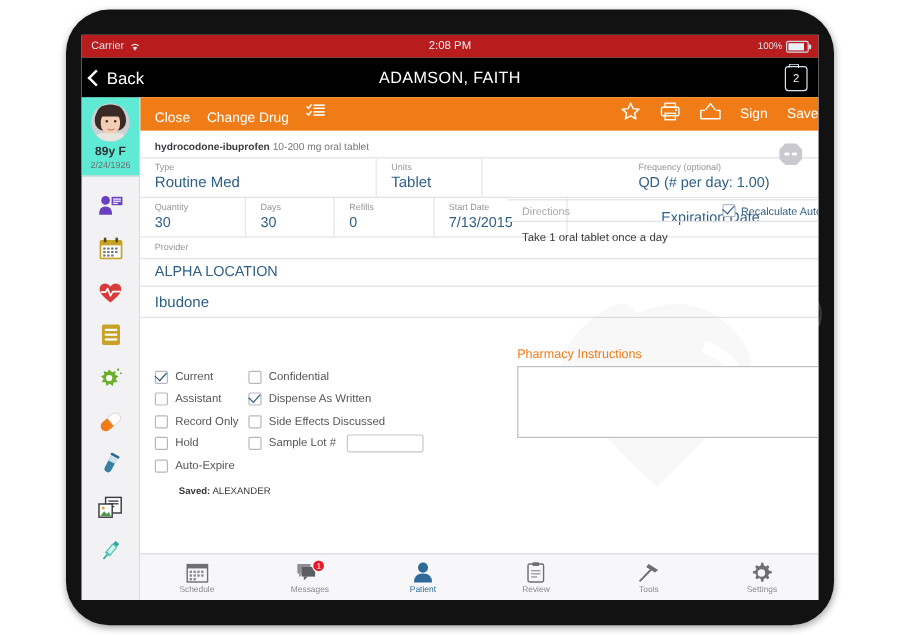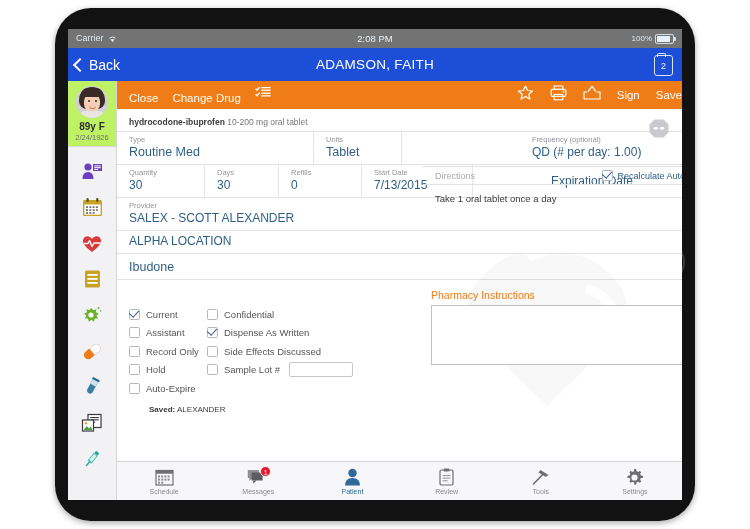--- a/index.html
+++ b/index.html
@@ -21,49 +21,49 @@
     position:absolute;right:10px;top:232px;width:40px;height:40px;border-radius:50%;
     border:2px solid #3a3a3a;background:#151515;
   }
   .cam-dot{
     position:absolute;left:30px;top:252px;width:7px;height:7px;border-radius:50%;
     background:#2a2a2a;
   }
 
   
   .statusbar{
-    position:relative;height:19px;background:#737373;color:#dde9f1;
+    position:relative;height:19px;background:#b91c1c;color:#dde9f1;
     font-size:9px;line-height:19px;
   }
   .sb-left{position:absolute;left:8px;top:0;display:flex;align-items:center;gap:4px;}
   .sb-center{position:absolute;left:0;right:0;text-align:center;font-size:9.5px;color:#eaf2f8;}
   .sb-right{position:absolute;right:8px;top:0;display:flex;align-items:center;gap:3px;}
   .batt{width:17px;height:8px;border:1px solid #cfe0ec;border-radius:2px;position:relative;display:inline-block;}
   .batt:after{content:"";position:absolute;right:-3px;top:2px;width:2px;height:4px;background:#cfe0ec;border-radius:0 1px 1px 0;}
   .batt i{position:absolute;left:1px;top:1px;bottom:1px;width:13px;background:#e8f1f7;display:block;}
 
   
   .navbar{
-    position:relative;height:33px;background:#1d4ed8;color:#fff;
+    position:relative;height:33px;background:#000000;color:#fff;
   }
   .nav-back{position:absolute;left:7px;top:0;height:33px;display:flex;align-items:center;gap:3px;font-size:14px;color:#fff;}
   .chev{display:inline-block;width:8px;height:8px;border-left:2.2px solid #fff;border-bottom:2.2px solid #fff;transform:rotate(45deg);margin-right:1px;}
   .nav-title{position:absolute;left:0;right:0;top:0;height:33px;line-height:33px;text-align:center;font-size:13.5px;letter-spacing:.3px;}
   .nav-badge{
     position:absolute;right:9px;top:7px;width:17px;height:19px;border:1.4px solid #d8e6ef;border-radius:3px;
     color:#e6f0f7;font-size:9.5px;line-height:19px;text-align:center;
   }
   .nav-badge:before{content:"";position:absolute;left:2px;top:-3px;width:7px;height:3px;border:1.4px solid #d8e6ef;border-bottom:none;border-radius:2px 2px 0 0;}
 
   
   .body-row{display:flex;height:419px;}
 
   
   .sidebar{width:48px;background:#f2f2f4;border-right:1px solid #d5d5d8;}
-  .pt-card{padding:5px 0 4px;text-align:center;border-bottom:1px solid #d8d8dc;background:#bef264;}
+  .pt-card{padding:5px 0 4px;text-align:center;border-bottom:1px solid #d8d8dc;background:#5eead4;}
   .avatar{width:32px;height:32px;border-radius:50%;margin:0 auto;overflow:hidden;position:relative;background:#cfcfd4;}
   .avatar .hair{position:absolute;left:3px;top:1px;width:26px;height:22px;border-radius:13px 13px 8px 8px;background:#3a2a26;}
   .avatar .face{position:absolute;left:8px;top:8px;width:16px;height:18px;border-radius:8px 8px 9px 9px;background:#f3cdb4;}
   .avatar .bangs{position:absolute;left:5px;top:2px;width:22px;height:9px;border-radius:11px 11px 4px 4px;background:#3a2a26;}
   .avatar .eyeL,.avatar .eyeR{position:absolute;top:14px;width:2px;height:2px;border-radius:50%;background:#3c2b26;}
   .avatar .eyeL{left:12px;} .avatar .eyeR{left:19px;}
   .avatar .smile{position:absolute;left:13px;top:18px;width:7px;height:4px;border-bottom:1.6px solid #b9705c;border-radius:0 0 7px 7px;}
   .avatar .body{position:absolute;left:2px;bottom:0;width:28px;height:7px;border-radius:9px 9px 0 0;background:#e8e4e0;}
   .pt-age{font-size:10px;font-weight:bold;color:#2f2f32;margin-top:3px;}
   .pt-dob{font-size:7.5px;color:#6f6f74;margin-top:1px;}
@@ -396,21 +396,20 @@
                   <div class="fvalue">7/13/2015</div>
                 </div>
                 <div class="cell c-exp">
                   <span class="exp-link">Expiration Date</span>
                 </div>
               </div>
 
               <div class="grow">
                 <div class="cell c-prov">
                   <div class="flabel">Provider</div>
-                  <div class="fvalue">SALEX - SCOTT ALEXANDER</div>
                 </div>
               </div>
 
               <div class="grow">
                 <div class="cell c-loc">
                   <div class="fvalue">ALPHA LOCATION</div>
                 </div>
               </div>
 
               <div class="grow">

